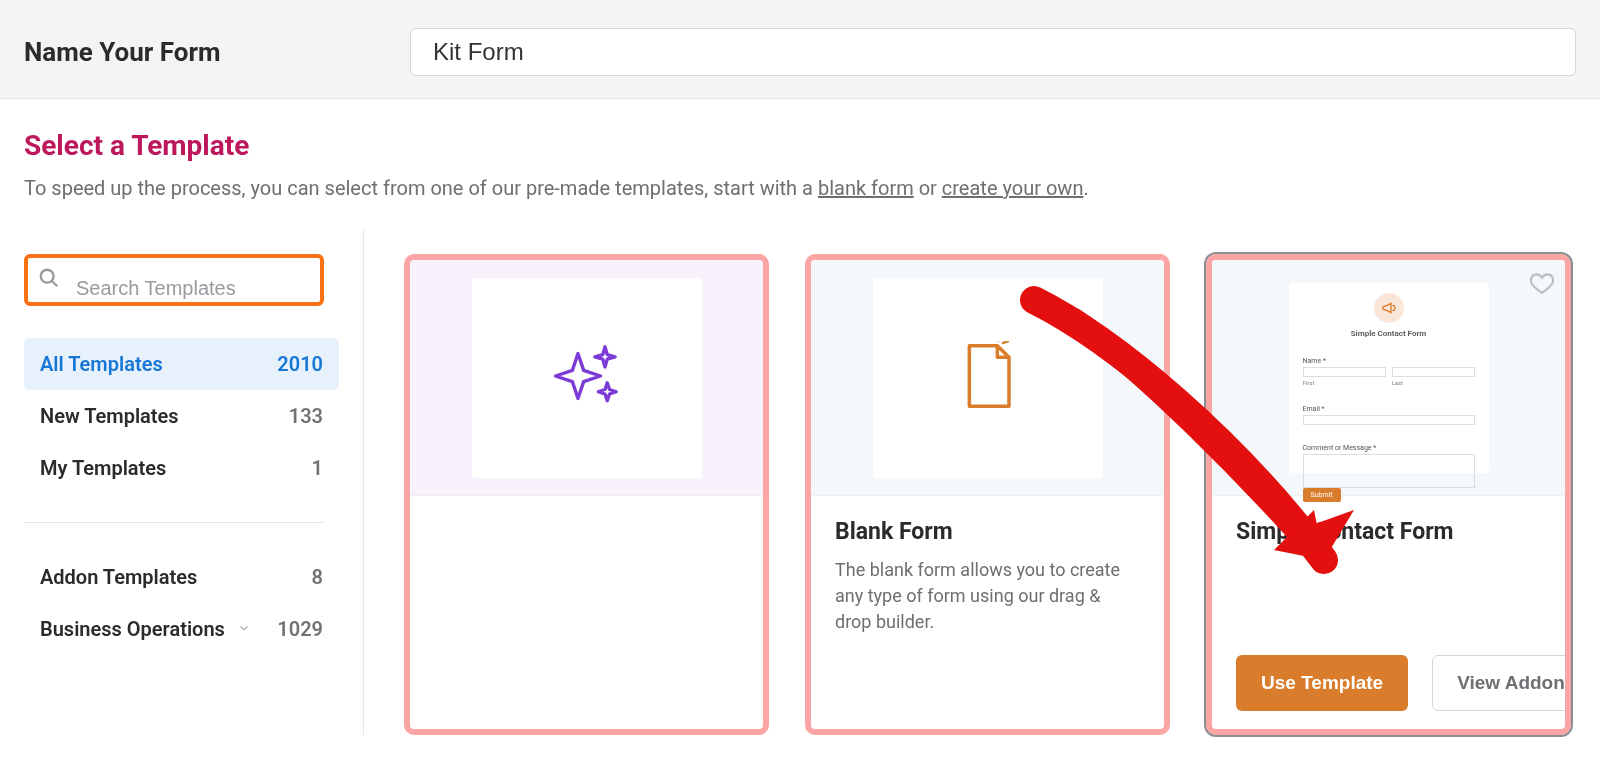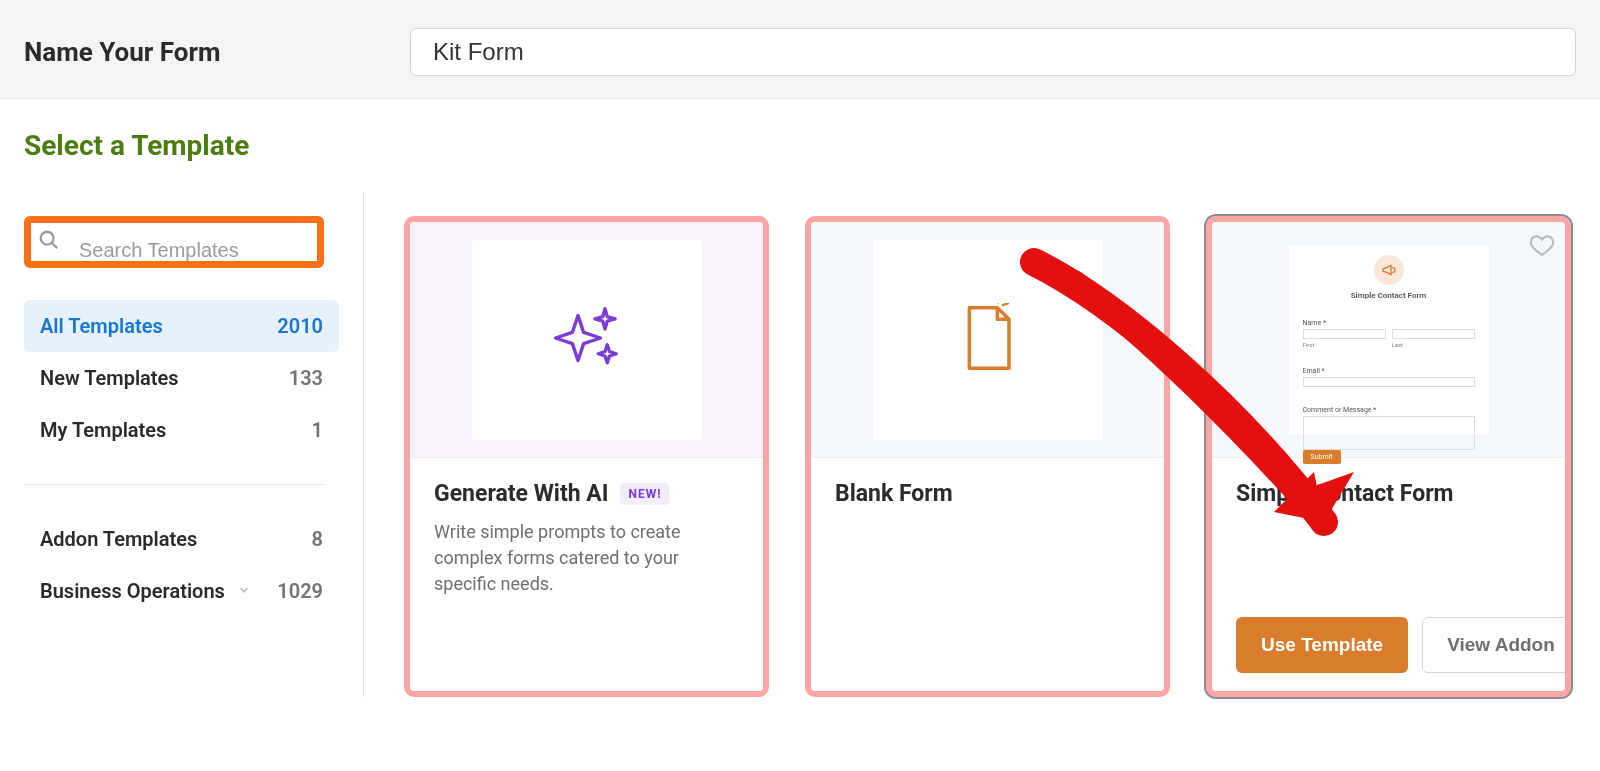--- a/index.html
+++ b/index.html
@@ -2,30 +2,30 @@
 <html><head>
 <meta charset="utf-8">
 <style>
   * { box-sizing: border-box; margin: 0; padding: 0; }
   body { font-family: -apple-system, BlinkMacSystemFont, "Segoe UI", Roboto, Helvetica, Arial, sans-serif; color:#222; width:1600px; height:771px; overflow:hidden; background:#fff; }
   .topbar { background:#f4f4f5; border-bottom:1px solid #e5e5e7; padding:28px 24px 22px 24px; display:flex; align-items:center; }
   .topbar-label { font-size:26px; font-weight:700; color:#2b2b2e; width:386px; }
   .name-input { flex:1; height:48px; border:1px solid #d6d6d9; border-radius:6px; font-size:24px; padding:0 22px; color:#333; background:#fff; }
 
   .select-section { padding:30px 24px 0 24px; }
-  .select-title { font-size:28px; font-weight:700; color:#4d7c0f; margin-bottom:14px; }
+  .select-title { font-size:28px; font-weight:700; color:#be185d; margin-bottom:14px; }
   .select-sub { font-size:20px; color:#6e6e73; }
   .select-sub a { color:#6e6e73; text-decoration:underline; }
 
   .layout { display:flex; padding:0 0 0 24px; margin-top:30px; }
   .sidebar { width:340px; border-right:1px solid #e5e5e7; padding:24px 24px 0 0; }
   .content { flex:1; padding:24px 0 0 40px; position:relative; }
 
   .search-wrap { position:relative; margin-bottom:32px; }
-  .search-input { width:300px; height:52px; border:7px solid #f97316; border-radius:6px; padding:16px 16px 0 48px; font-size:20px; color:#333; }
+  .search-input { width:300px; height:52px; border:4px solid #f97316; border-radius:6px; padding:16px 16px 0 48px; font-size:20px; color:#333; }
   .search-input::placeholder { color:#9a9aa0; }
   .search-icon { position:absolute; left:14px; top:50%; transform:translateY(-50%); color:#9a9aa0; }
 
   .cat-list { list-style:none; margin-bottom:28px; }
   .cat-item { display:flex; justify-content:space-between; align-items:center; padding:14px 16px; border-radius:6px; font-size:20px; font-weight:600; color:#2b2b2e; cursor:pointer; }
   .cat-item .count { color:#737373; font-weight:600; }
   .cat-item.active { background:#e6f1fb; color:#1877d6; }
   .cat-item.active .count { color:#1877d6; }
   .divider { height:1px; background:#e5e5e7; margin:18px 0 28px 0; width:300px; }
   .cat-item .chev { margin-left:6px; color:#bdbdc2; font-size:14px; }
@@ -45,39 +45,42 @@
   .preview-paper { background:#fff; width:230px; height:200px; border-radius:2px; display:flex; align-items:center; justify-content:center; }
   .preview-paper.form { width:200px; height:190px; padding:10px 14px; display:block; font-size:7px; color:#555; }
   .preview-paper.form .pv-title { text-align:center; font-size:8px; font-weight:600; margin:6px 0; }
   .preview-paper.form .pv-label { font-size:7px; margin-top:19px; display:block; }
   .preview-paper.form .pv-row { display:flex; gap:6px; }
   .preview-paper.form .pv-field { border:1px solid #ddd; height:10px; margin-top:2px; flex:1; }
   .preview-paper.form .pv-area { border:1px solid #ddd; height:34px; margin-top:2px; }
   .preview-paper.form .pv-btn { background:#d97c2b; color:#fff; font-size:7px; padding:3px 8px; margin-top:0; display:inline-block; border-radius:2px; }
   .pv-megaphone { width:30px; height:30px; border-radius:50%; background:#fbe7da; margin:0 auto 2px auto; display:flex; align-items:center; justify-content:center; }
 
-  .card-actions { position:absolute; bottom:18px; left:24px; right:24px; display:flex; gap:14px;align-items:flex-end; }
+  .card-actions { position:absolute; bottom:18px; left:24px; right:24px; display:flex; gap:24px;align-items:flex-end; }
   .btn { flex:0 0 auto; height:56px; border-radius:6px; font-size:19px; font-weight:600; display:flex; align-items:center; justify-content:center; padding:0 24px; cursor:pointer; border:1px solid transparent; }
   .btn-primary { background:#d97c2b; color:#fff; }
   .btn-secondary { background:#fff; color:#6e6e73; border:1px solid #d6d6d9; }
 
   .heart { position:absolute; top:10px; right:10px; color:#bcbcc2; cursor:pointer; }
 
   .arrow-annotation { position:absolute; left:610px; top:50px; pointer-events:none; }
 </style>
 </head>
 <body>
 
 <div class="topbar">
   <div class="topbar-label">Name Your Form</div>
   <input class="name-input" type="text" value="Kit Form" style="">
 </div>
 
 <div class="select-section">
   <div class="select-title">Select a Template</div>
+  <div class="select-sub">
+    <span>To speed up the process, you can select from one of our pre-made templates, start with a </span><a href="#">blank form</a><span> or </span><a href="#">create your own</a><span>.</span>
+  </div>
 </div>
 
 <div class="layout">
   <div class="sidebar">
     <div class="search-wrap">
       <span class="search-icon">
         <svg width="22" height="22" viewBox="0 0 24 24" fill="none" stroke="currentColor" stroke-width="2.5">
             <circle cx="10" cy="10" r="7"></circle>
             <line x1="21" y1="21" x2="15.5" y2="15.5"></line>
           </svg>
@@ -129,46 +132,40 @@
           <div class="preview-paper">
             <span>
               <svg width="72" height="72" viewBox="0 0 64 64" fill="none" stroke="#7a3bd6" stroke-width="3" stroke-linejoin="round">
                 <path d="M24 12 L29 27 L44 32 L29 37 L24 52 L19 37 L4 32 L19 27 Z"></path>
                 <path d="M48 6 L50 13 L57 15 L50 17 L48 24 L46 17 L39 15 L46 13 Z"></path>
                 <path d="M50 38 L52 44 L58 46 L52 48 L50 54 L48 48 L42 46 L48 44 Z"></path>
               </svg>
             </span>
           </div>
         </div>
-        <div class="card-body">
-          <div class="card-title">
-            <span>Generate With AI</span>
-            <span class="badge-new">NEW!</span>
-          </div>
-          <div class="card-desc">Write simple prompts to create complex forms catered to your specific needs.</div>
-        </div>
       </div>
 
       <div class="card">
         <div class="card-preview blank">
           <div class="preview-paper">
             <span>
               <svg width="58" height="70" viewBox="0 0 48 60" fill="none" stroke="#d97c2b" stroke-width="3" stroke-linejoin="round">
                 <path d="M8 4 H32 L42 14 V56 H8 Z"></path>
                 <path d="M32 4 V14 H42"></path>
                 <line x1="32" y1="0" x2="38" y2="-4" stroke="#d97c2b" stroke-width="2"></line>
                 <line x1="36" y1="2" x2="42" y2="0" stroke="#d97c2b" stroke-width="2"></line>
               </svg>
             </span>
           </div>
         </div>
         <div class="card-body">
           <div class="card-title">
             <span>Blank Form</span>
           </div>
+          <div class="card-desc">The blank form allows you to create any type of form using our drag &amp; drop builder.</div>
         </div>
       </div>
 
       <div class="card selected">
         <span class="heart">
           <svg width="26" height="26" viewBox="0 0 24 24" fill="none" stroke="currentColor" stroke-width="2">
               <path d="M12 21s-7-4.35-9.5-8.5C.5 8 3 4 7 4c2 0 3.5 1 5 3 1.5-2 3-3 5-3 4 0 6.5 4 4.5 8.5C19 16.65 12 21 12 21z"></path>
             </svg>
         </span>
         <div class="card-preview contact">

